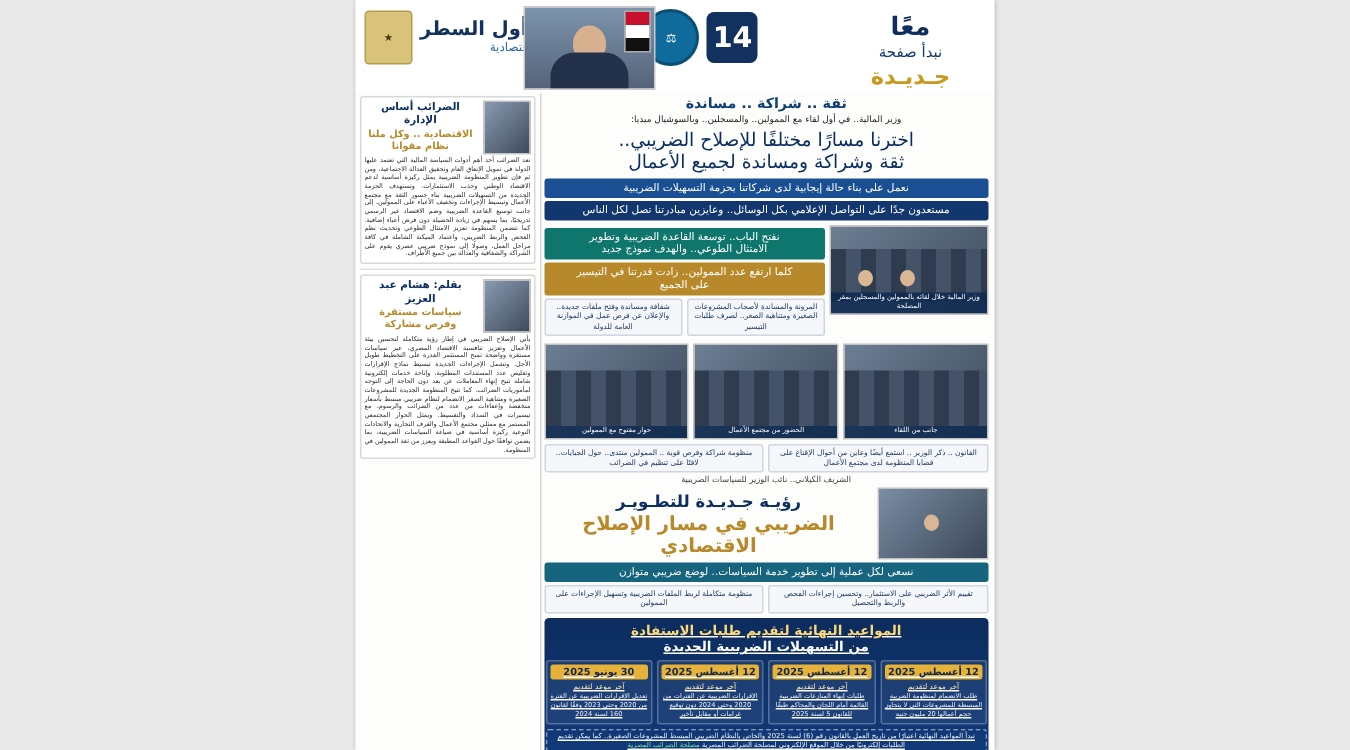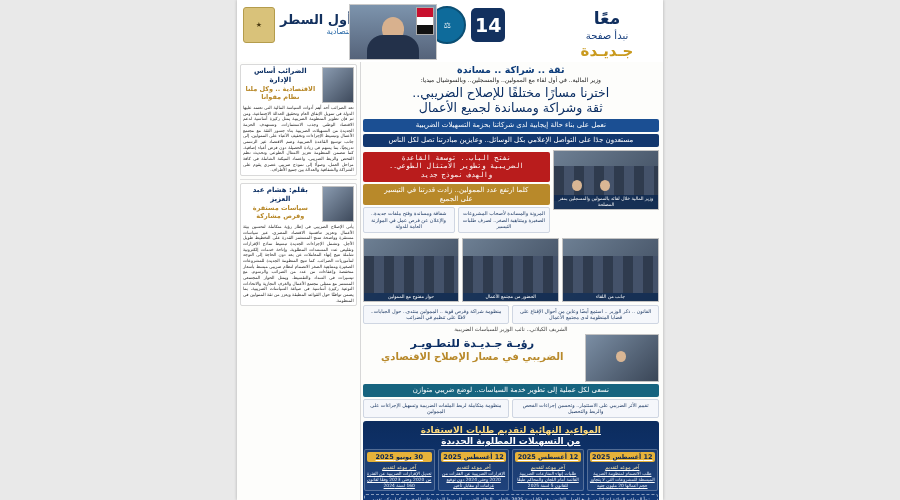--- a/index.html
+++ b/index.html
@@ -80,21 +80,21 @@
   .headline{
     text-align:center;color:#0b2e63;font-size:12.5px;font-weight:normal;
     line-height:1.25;margin:1px 4px 3px;
   }
   .bar{
     color:#fff;font-size:7px;text-align:center;border-radius:2px;
     padding:2px 21px;margin:2px 0;line-height:1.25;
   }
   .bar.blue{background:#1b4f93;}
   .bar.navy{background:#12376e;}
-  .bar.green{background:#b91c1c;font-family:Liberation Mono, monospace;}
+  .bar.green{background:#0f766e;}
   .bar.gold{background:#b8892a;}
   .bar.teal{background:#17647f;}
 
   .photo{
     background:linear-gradient(135deg,#6d7f93,#3d4a5d);
     border:1px solid #c3c3c3;position:relative;overflow:hidden;
   }
   .photo .cap{
     position:absolute;left:0;right:0;bottom:0;background:rgba(12,40,80,.82);
     color:#fff;font-size:4.6px;line-height:1.25;padding:1px 2px;text-align:center;
@@ -108,21 +108,21 @@
 
   .mini-note{
     border:1px solid #cfd6e2;background:#f5f7fb;color:#17345f;
     font-size:5px;line-height:1.3;padding:2px;text-align:center;border-radius:2px;
   }
   .two-notes{display:flex;gap:3px;margin:2px 0;}
 
   .sec-title{
     color:#0b2e63;font-size:11px;font-weight:bold;text-align:center;margin:3px 0 1px;
   }
-  .sec-sub{color:#b8892a;font-size:10px;font-weight:bold;text-align:center;}
+  .sec-sub{color:#b8892a;font-size:13px;font-weight:bold;text-align:center;}
   .attrib{color:#444;font-size:5.5px;text-align:center;margin:1px 0;}
 
   .quote-row{display:flex;gap:3px;align-items:stretch;margin:2px 0;justify-content:space-between;}
   .quote-photo{width:72px;height:46px;background:linear-gradient(135deg,#7b8ea4,#3a4657);border:1px solid #c3c3c3;position:relative;}
 
   
   .deadline-panel{
     background:linear-gradient(#0c2c5e,#123b7c);color:#fff;border-radius:3px;
     padding:4px 1px;margin-top:3px;text-decoration:underline;
   }
@@ -246,21 +246,21 @@
           </div>
         </div>
         <div class="bar teal">نسعى لكل عملية إلى تطوير خدمة السياسات.. لوضع ضريبي متوازن</div>
         <div class="two-notes">
           <div class="mini-note" style="flex:1;">تقييم الأثر الضريبي على الاستثمار.. وتحسين إجراءات الفحص والربط والتحصيل</div>
           <div class="mini-note" style="flex:1;">منظومة متكاملة لربط الملفات الضريبية وتسهيل الإجراءات على الممولين</div>
         </div>
 
         <div class="deadline-panel">
           <div class="dp-title">المواعيد النهائية لتقديم طلبات الاستفادة</div>
-          <div class="dp-sub">من التسهيلات المطلوبة الجديدة</div>
+          <div class="dp-sub">من التسهيلات الضريبية الجديدة</div>
           <div class="dp-cols">
             <div class="dp-col">
               <div class="dp-date">12 أغسطس 2025</div>
               <div class="dp-h">آخر موعد لتقديم</div>
               <div class="dp-b">طلب الانضمام لمنظومة الضريبة المبسطة للمشروعات التي لا يتجاوز حجم أعمالها 20 مليون جنيه</div>
             </div>
             <div class="dp-col">
               <div class="dp-date">12 أغسطس 2025</div>
               <div class="dp-h">آخر موعد لتقديم</div>
               <div class="dp-b">طلبات إنهاء المنازعات الضريبية القائمة أمام اللجان والمحاكم طبقًا للقانون 5 لسنة 2025</div>

